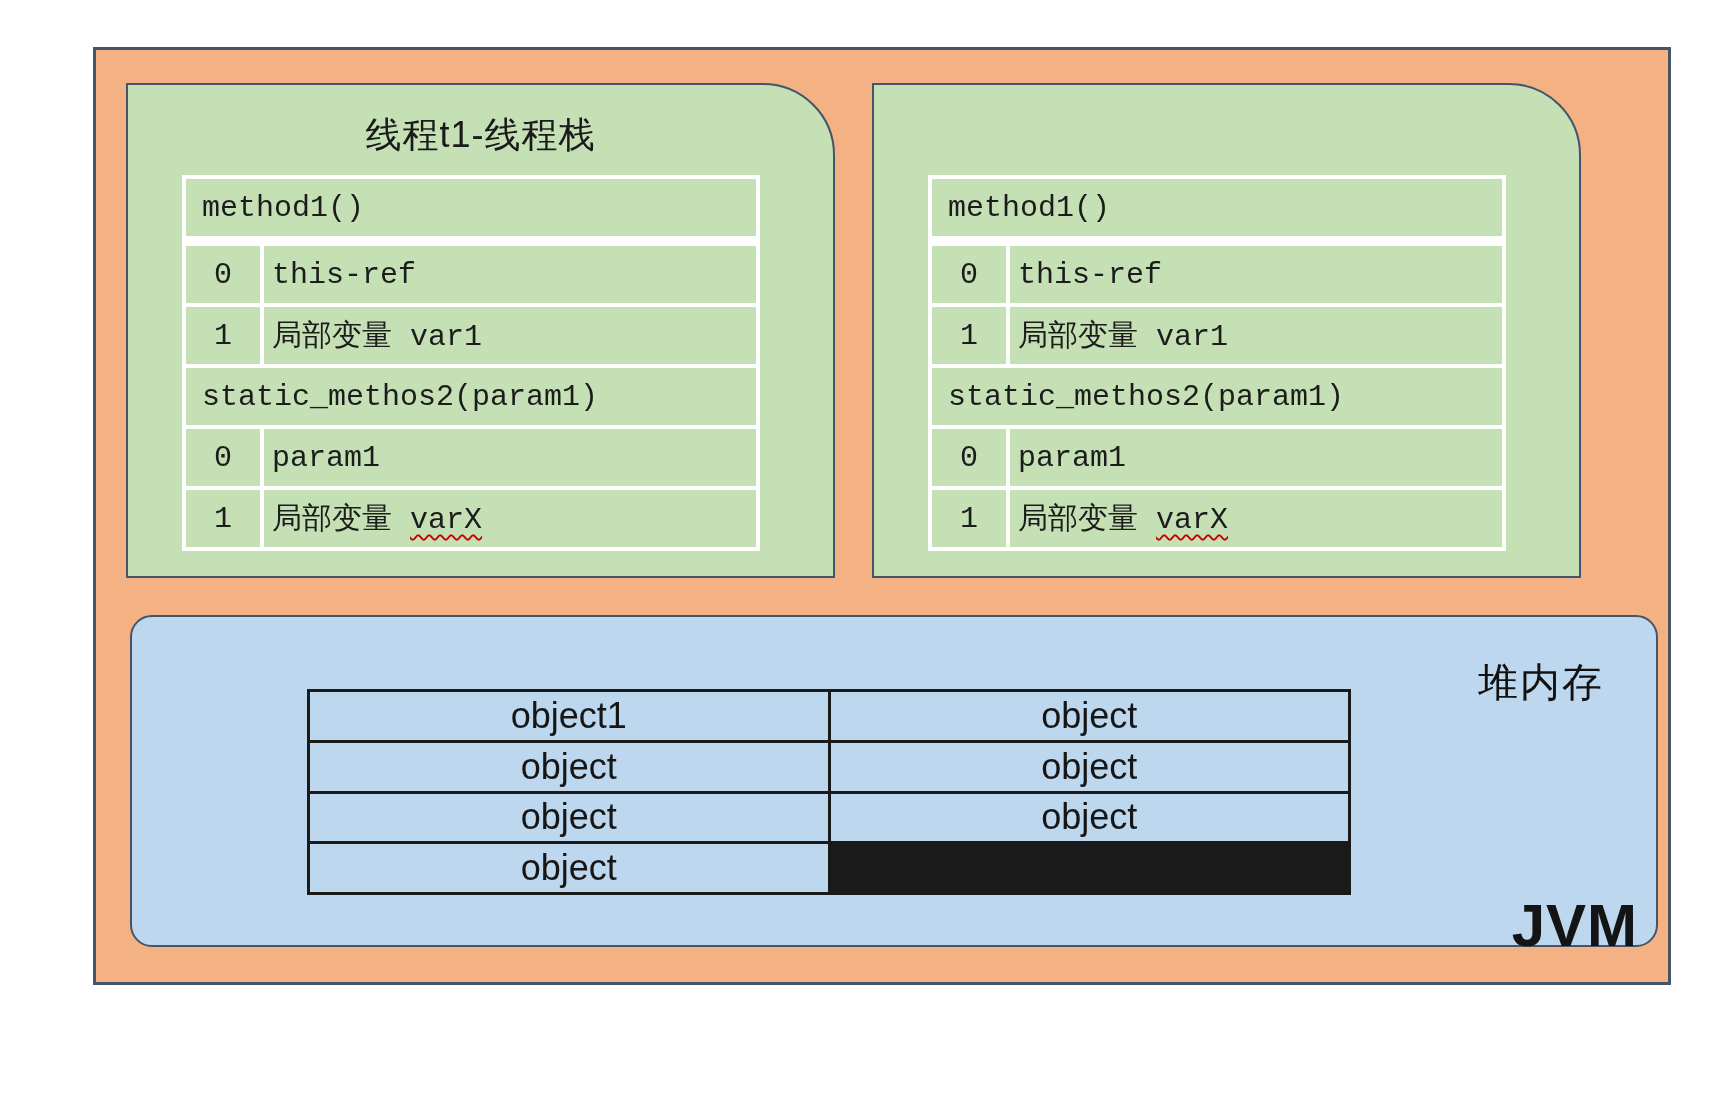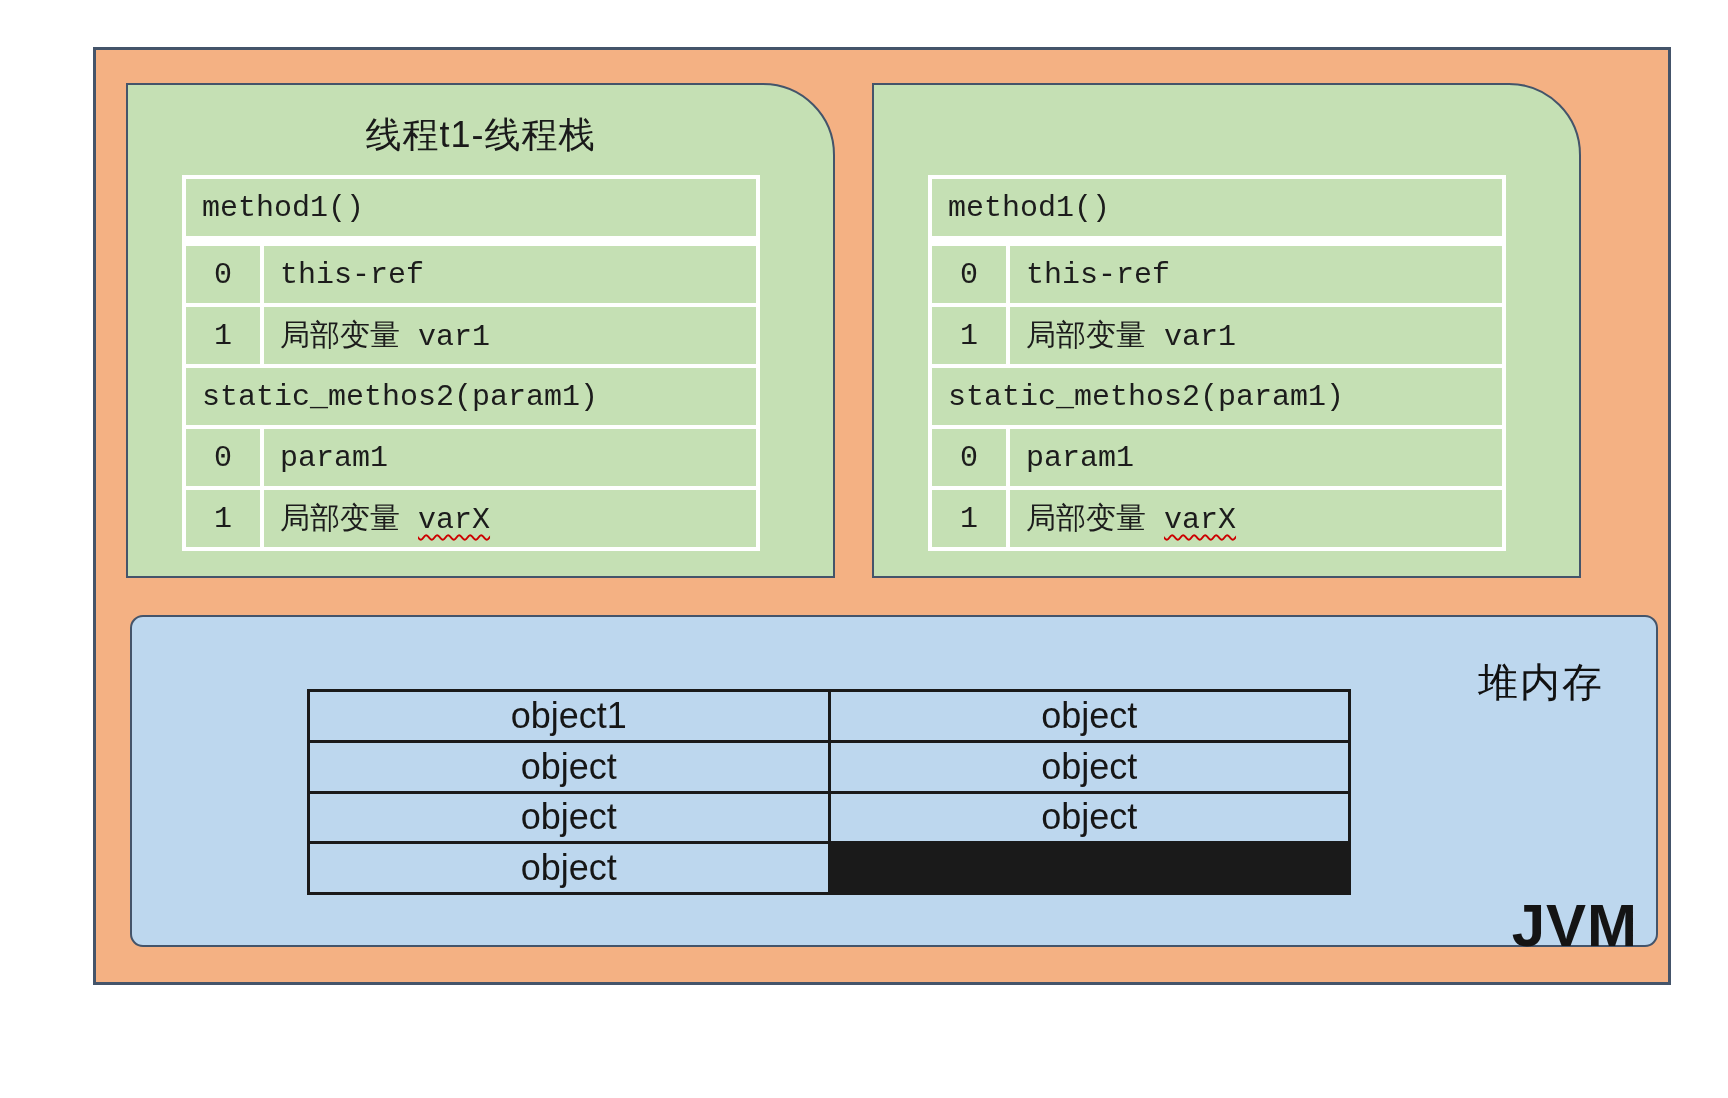--- a/index.html
+++ b/index.html
@@ -40,31 +40,31 @@
     flex:1;display:flex;align-items:center;
     border-bottom:4px solid #ffffff;font-size:30px;color:#1c1c1c;
   }
   .frame-row:last-child{border-bottom:none;}
   .frame-row.method{padding-left:16px;}
   .frame-row.method.first{border-bottom-width:10px;}
   .slot-index{
     width:74px;align-self:stretch;border-right:4px solid #ffffff;
     display:flex;align-items:center;justify-content:center;
   }
-  .slot-value{padding-left:16px;white-space:pre;}
+  .slot-value{padding-left:8px;white-space:pre;}
   .wavy{
     text-decoration:underline;text-decoration-style:wavy;
     text-decoration-color:var(--wavy);text-decoration-thickness:2px;
     text-underline-offset:6px;
   }
   
   .heap{
     position:absolute;left:34px;top:565px;width:1528px;height:332px;
     background:var(--heap-bg);border:2px solid var(--outline);
-    border-radius:13px;box-sizing:border-box;
+    border-radius:22px;box-sizing:border-box;
   }
   .heap-label{
     position:absolute;top:38px;right:52px;font-size:40px;color:#111111;letter-spacing:2px;
   }
   .heap-table{
     position:absolute;left:175px;top:72px;width:1044px;height:206px;
     background:var(--grid);display:grid;
     grid-template-columns:repeat(2,1fr);grid-auto-rows:1fr;
     gap:3px;padding:3px;box-sizing:border-box;
   }

